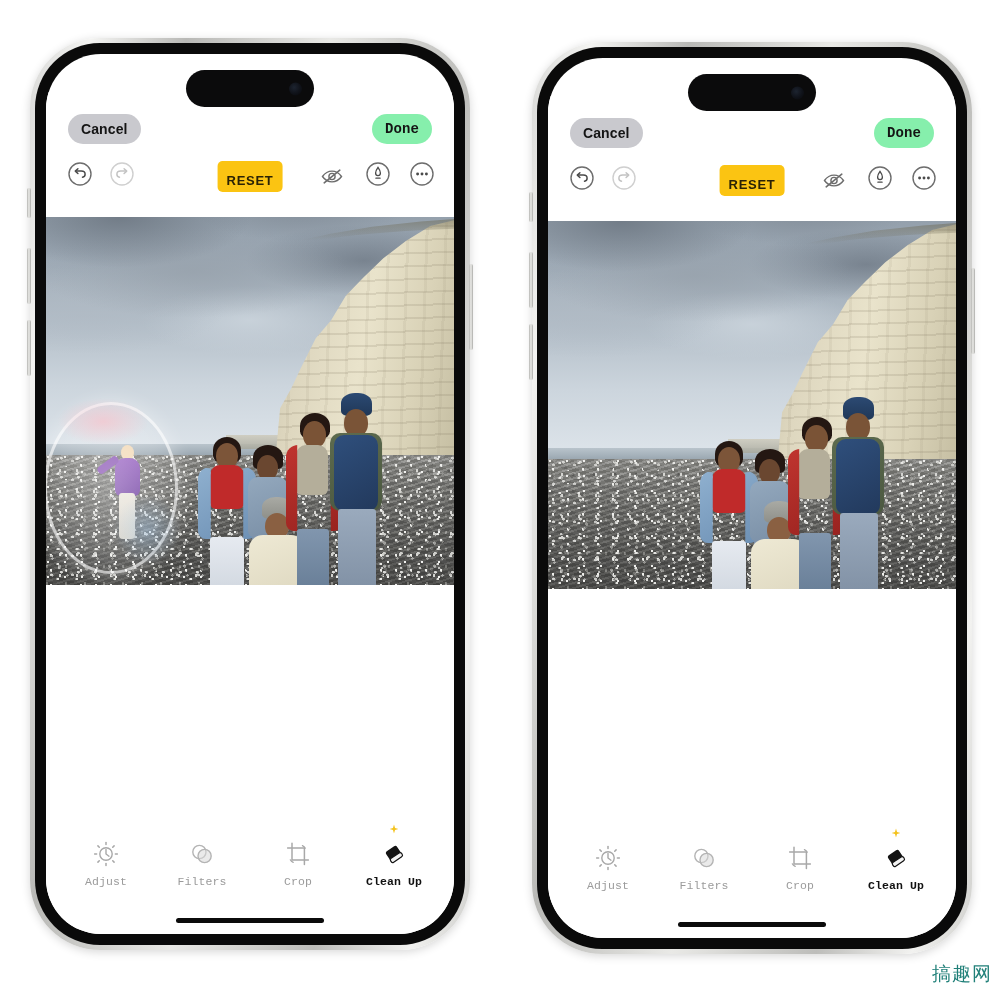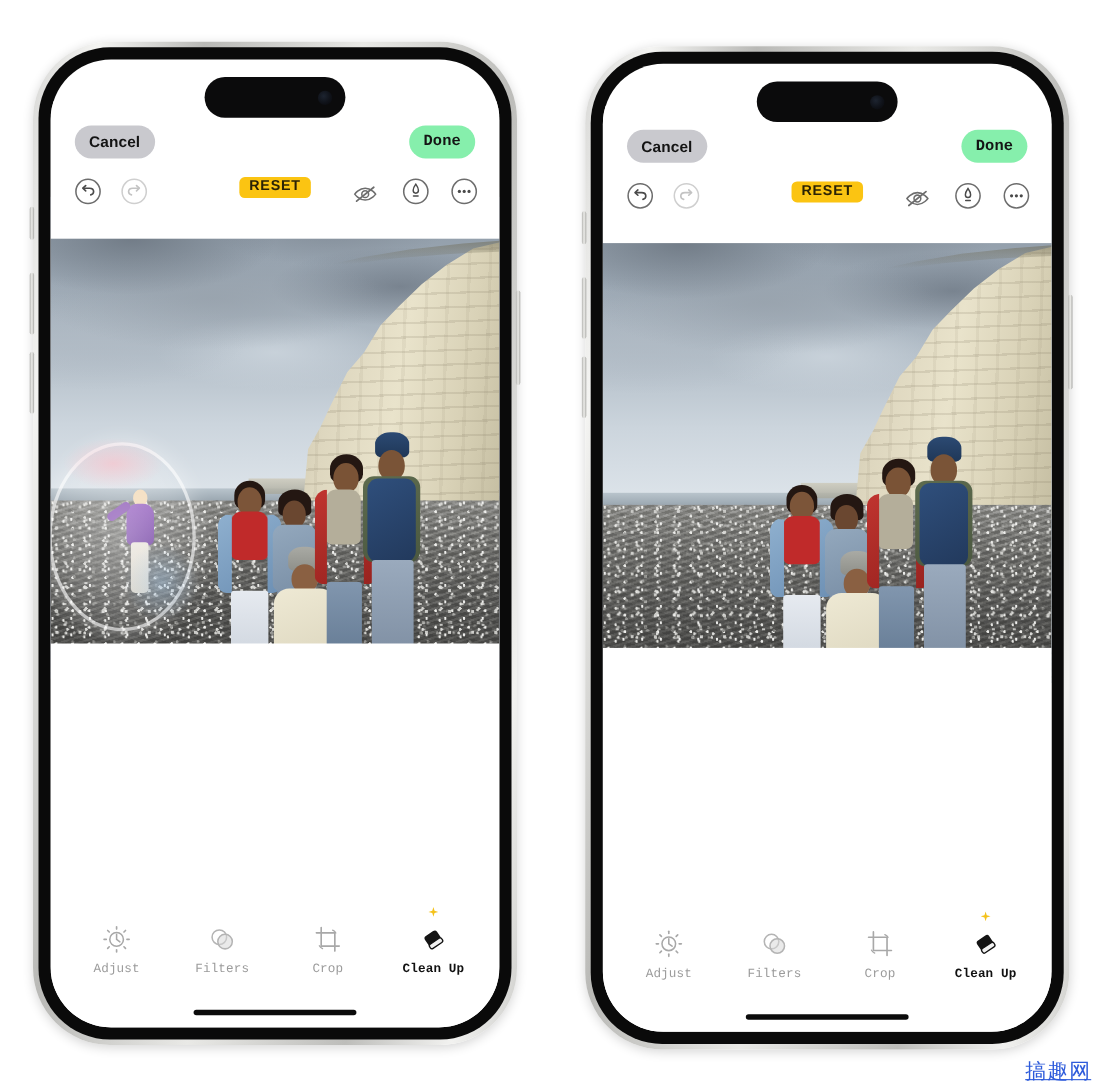--- a/index.html
+++ b/index.html
@@ -77,21 +77,21 @@
   .ic-undo { left: 20px; }
   .ic-redo { left: 62px; }
   .ic-eye  { right: 108px; top: 2px; }
   .ic-pen  { right: 62px; }
   .ic-more { right: 18px; }
 
   .reset {
     position: absolute; left: 50%; transform: translateX(-50%); top: 1px;
     background: #fbc412; color: #2a2205; border-radius: 5px;
     font-size: 13px; font-weight: 700; letter-spacing: .7px;
-    padding: 0 9px 4px; cursor: pointer;
+    padding: 12px 9px 4px; cursor: pointer;
   }
 
   
   .photo-wrap {
     position: absolute; top: 125px; left: 0; width: 100%; height: 438px;
     overflow: hidden; background: #9fb0bd;
   }
   .photo { position: absolute; inset: 0; }
 
   
@@ -209,22 +209,22 @@
     width: 13px; height: 13px;
   }
   .home-ind {
     position: absolute; bottom: 11px; left: 50%; transform: translateX(-50%);
     width: 148px; height: 5px; border-radius: 3px; background: #0b0b0b;
   }
 
   
   .watermark {
     position: absolute; right: 8px; bottom: 6px;
-    font-size: 19px; color: #1d4ed8; letter-spacing: 1px;
-    font-family: "DejaVu Sans", sans-serif; opacity: .92; text-decoration: underline;
+    font-size: 19px; color: #0f766e; letter-spacing: 1px;
+    font-family: "DejaVu Sans", sans-serif; opacity: .92;
   }
 </style>
 </head>
 <body>
 
 <div class="stage">
 
   <div class="phone left">
     <div class="btn-side btn-action"></div>
     <div class="btn-side btn-volup"></div>

